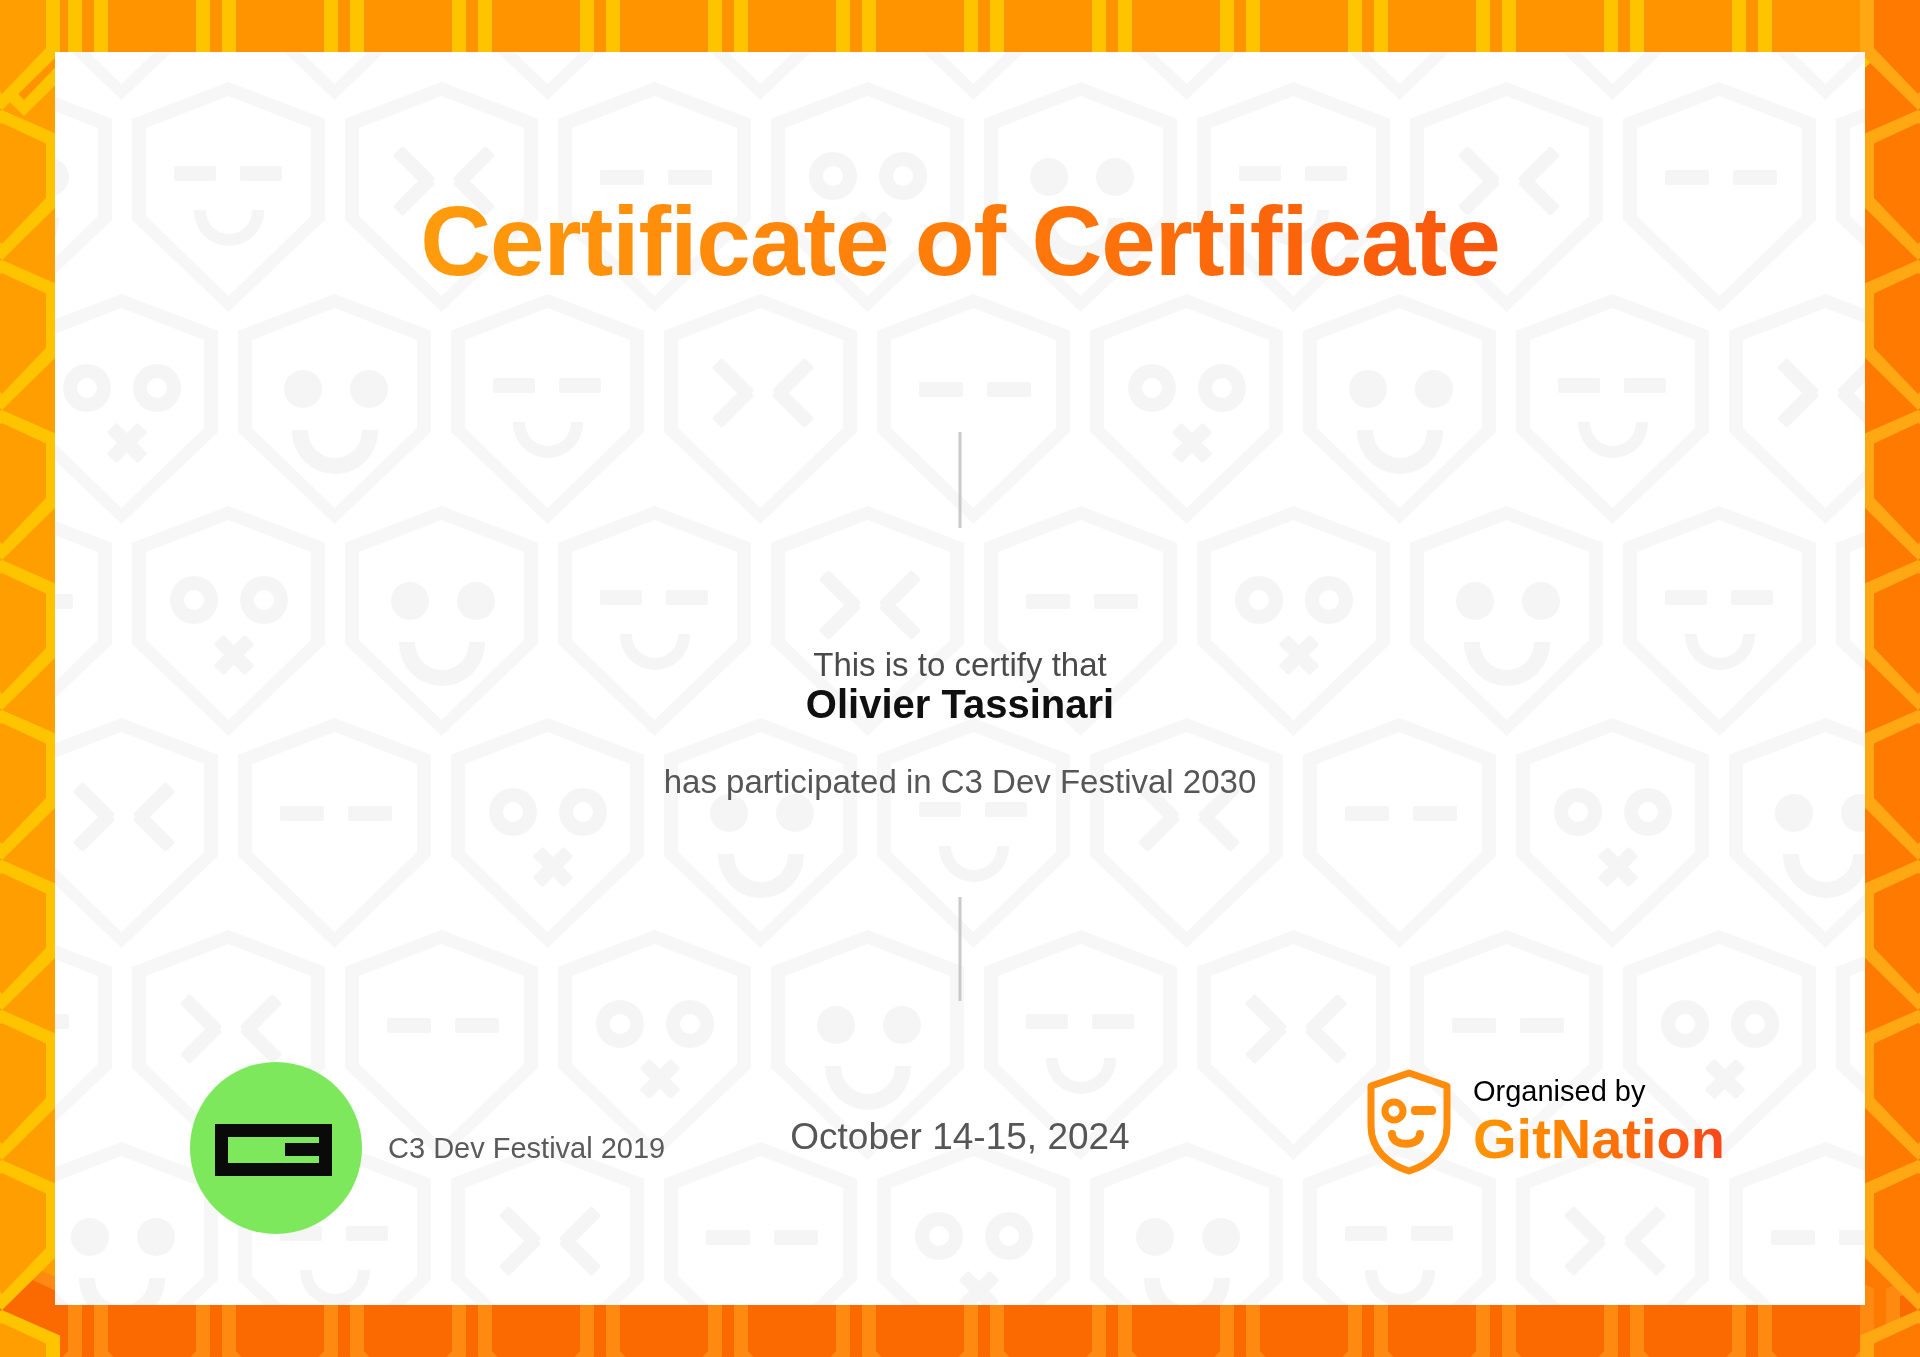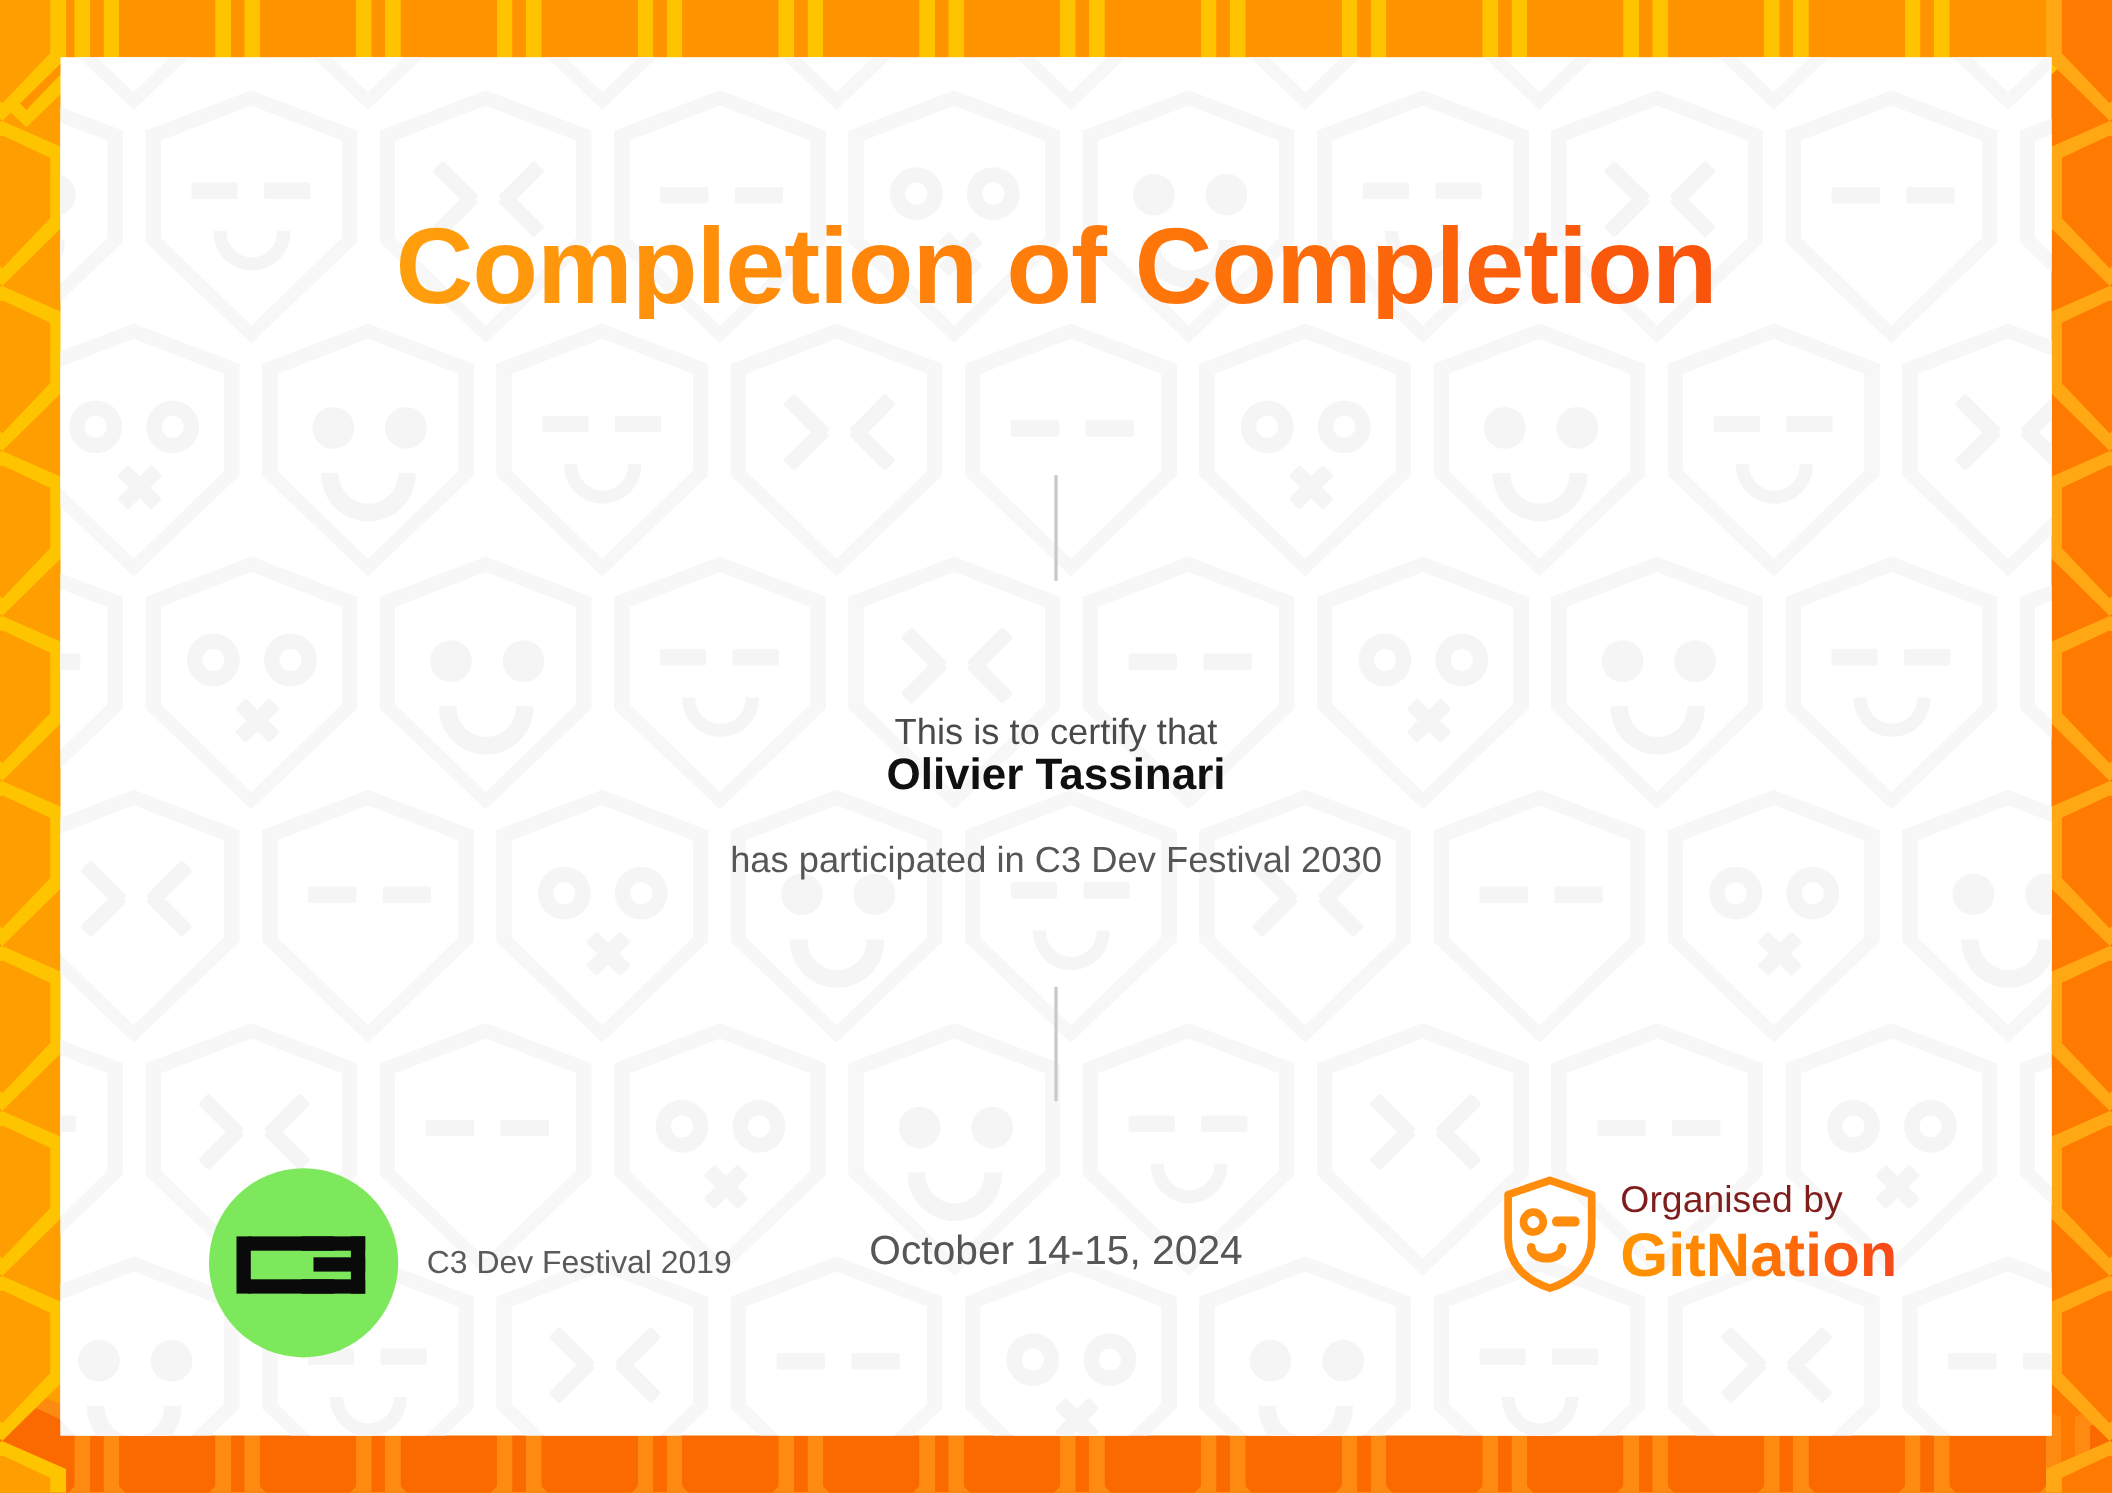--- a/index.html
+++ b/index.html
@@ -175,21 +175,21 @@
     position:absolute; left:0; right:0; top:54px;
     text-align:center; font-size:37px; color:#565656;
   }
 
   #organiser-block{
     position:absolute; right:140px; top:6px;
     display:flex; align-items:center; gap:20px;
   }
   #gitnation-shield{ width:88px; height:108px; flex:0 0 auto; }
   #organiser-text{ display:flex; flex-direction:column; gap:2px;}
-  #organised-by{ font-size:34px; color:#7f1d1d; line-height:1.1; }
+  #organised-by{ font-size:29px; color:#000000; line-height:1.1; }
   #gitnation-name{
     font-size:56px; font-weight:700; line-height:1.05;
     background:linear-gradient(90deg,#FF9500 0%,#FF8000 42%,#FB5A12 78%,#F7471B 100%);
     -webkit-background-clip:text; background-clip:text;
     color:transparent; -webkit-text-fill-color:transparent;
     white-space:nowrap;
   }
 </style>
 </head>
 <body>
@@ -748,21 +748,21 @@
           <div class="wm-shield"></div>
           <div class="wm-inner"></div>
           <div class="f e1"></div>
           <div class="f e2"></div>
         </div>
       </div>
     </div>
 
   <div id="card-content">
 
-    <div id="title">Completion of Completion</div>
+    <div id="title">Certificate of Certificate</div>
 
     <div class="divider" id="divider-top"></div>
 
     <div id="certify-line">This is to certify that</div>
     <div id="recipient-name">Olivier Tassinari</div>
     <div id="participation-line">has participated in C3 Dev Festival 2030</div>
 
     <div class="divider" id="divider-bottom"></div>
 
     <div id="footer">

